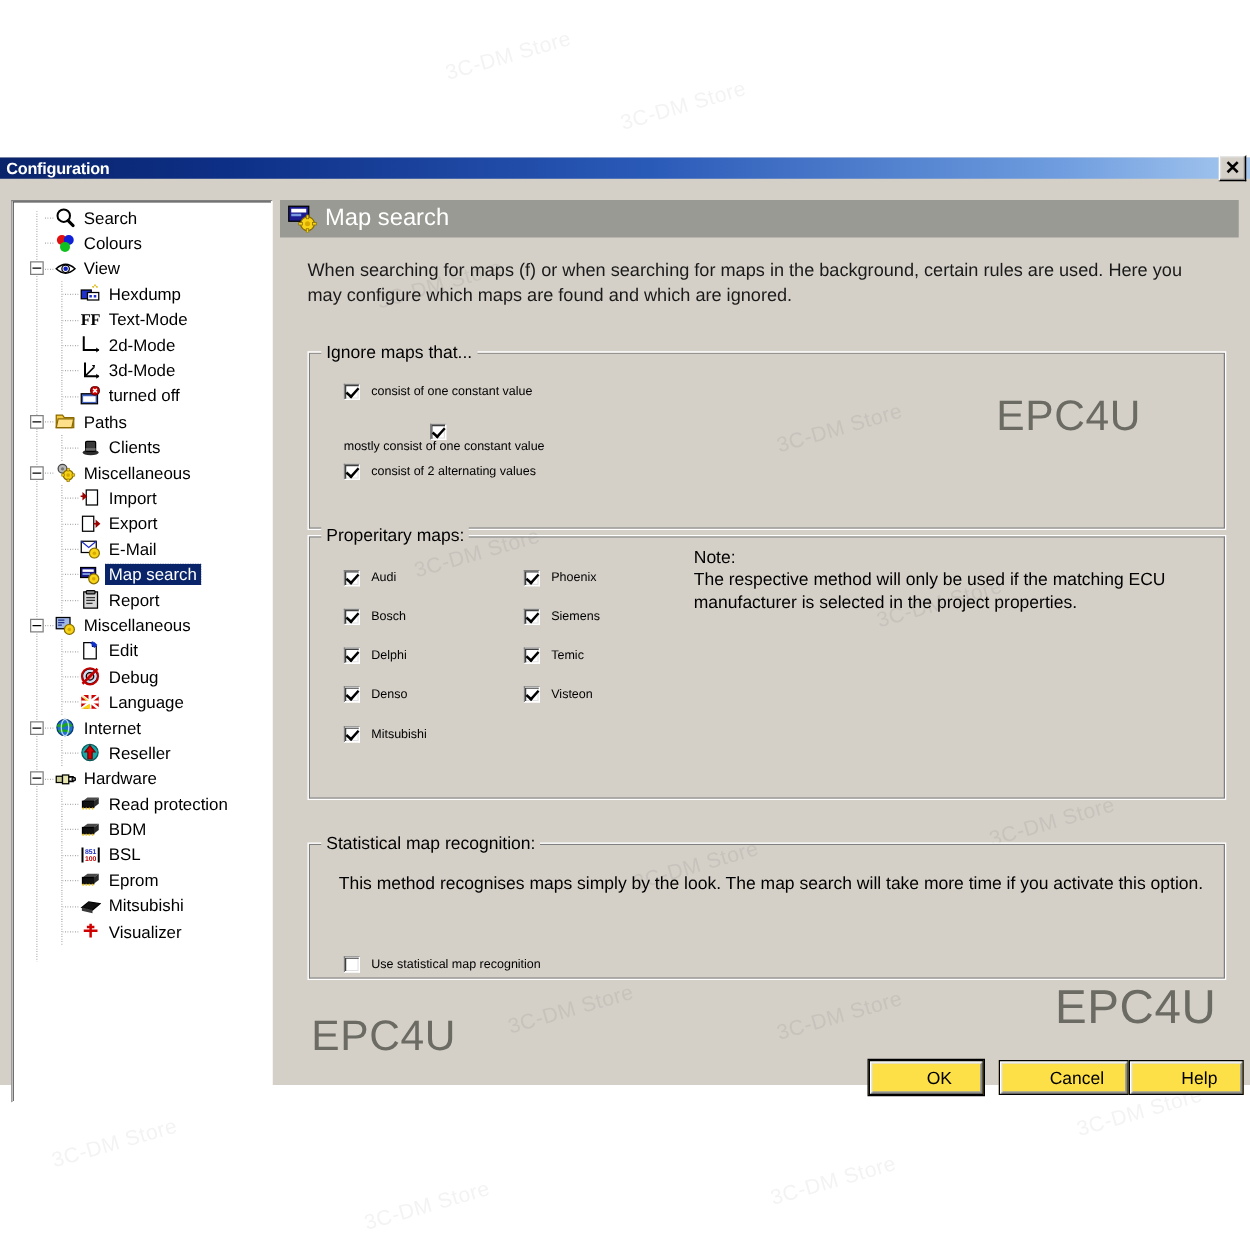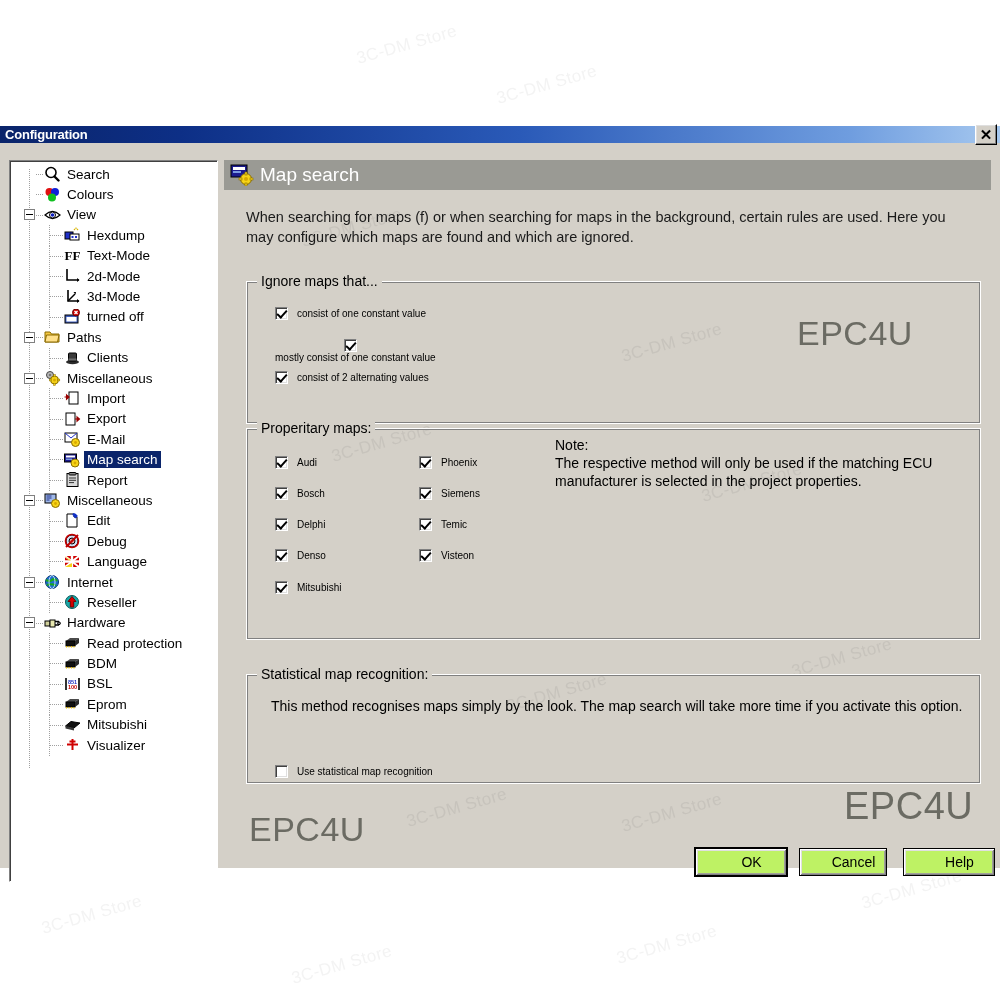--- a/index.html
+++ b/index.html
@@ -200,21 +200,21 @@
     position: absolute;
     font-size: 14px; color: #000;
     white-space: nowrap;
     font-family: "Liberation Sans", sans-serif;
   }
 
   
   .btn {
     position: absolute;
     height: 28px;
-    background: #bef264;
+    background: #fde047;
     border: 1px solid #000;
     box-shadow: inset 1px 1px 0 #ffffff, inset -1px -1px 0 #808080,
                 inset 2px 2px 0 #dfdfdf, inset -2px -2px 0 #a0a09c;
     display: flex; align-items: center; justify-content: center;
     font-size: 14px; color: #000; cursor: pointer;
     box-sizing: border-box;
     font-family: "Liberation Sans", sans-serif;
     padding-left: 21px;
   }
   .btn.def { box-shadow: inset 1px 1px 0 #ffffff, inset -1px -1px 0 #808080,
@@ -719,19 +719,19 @@
           <div class="cbrow" style="left:28px; top:90px;">
             <span class="cbox"></span>
             <span>Use statistical map recognition</span>
           </div>
         </div>
 
         <div class="epc" style="left:25px;  top:650px;">EPC4U</div>
         <div class="epc" style="left:620px; top:625px; font-size:38px;">EPC4U</div>
 
         <div class="btn def" style="left:471px; top:688px; width:92px;">OK</div>
-        <div class="btn" style="left:575px; top:688px; width:88px;">Cancel</div>
+        <div class="btn" style="left:575px; top:688px; width:104px;">Cancel</div>
         <div class="btn" style="left:679px; top:688px; width:92px;">Help</div>
 
       </div>
     </div>
   </div>
 </div>
 
 </body></html>

